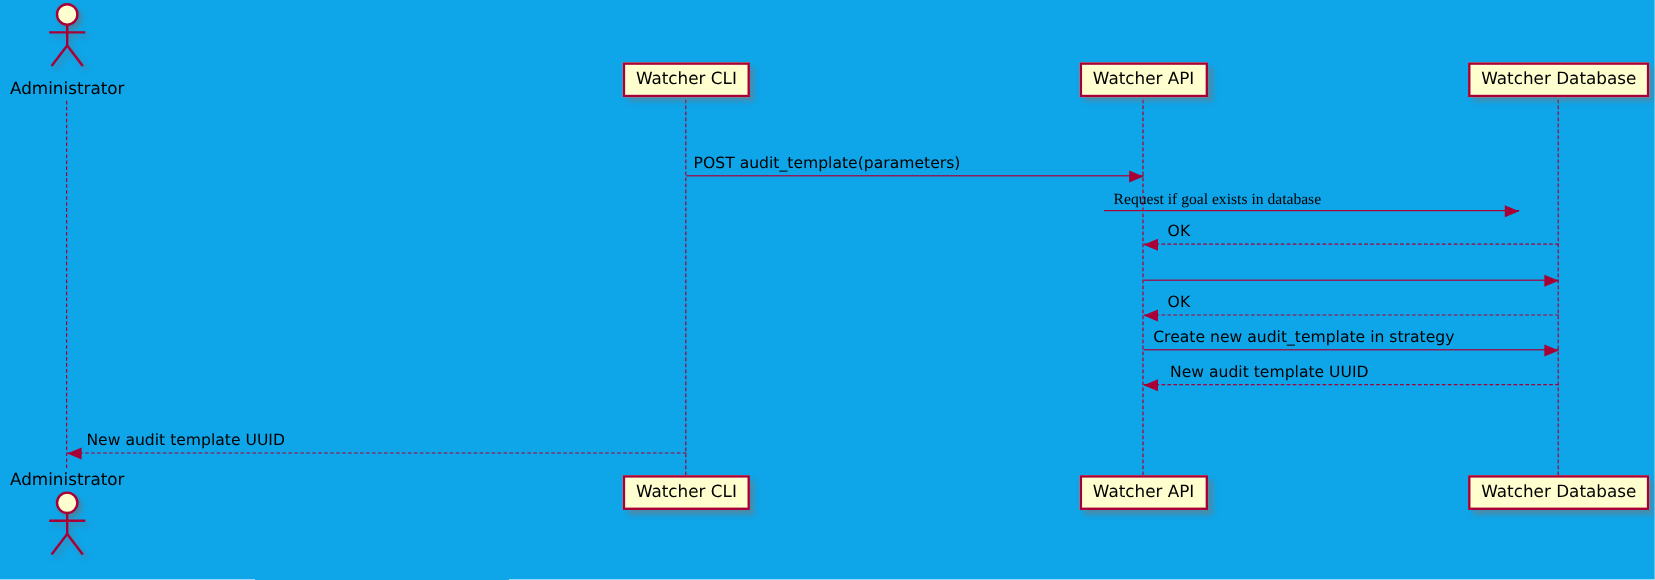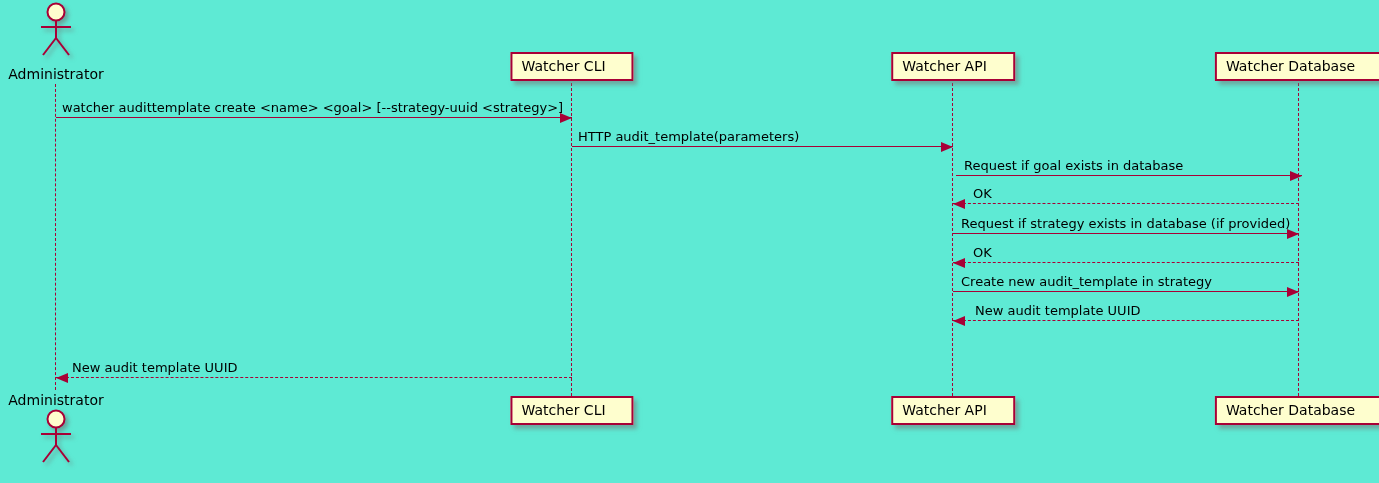--- a/index.html
+++ b/index.html
@@ -1,33 +1,33 @@
 <!DOCTYPE html>
 <html><head>
 <meta charset="utf-8">
 <style>
   html,body{margin:0;padding:0;background:#ffffff;}
   #canvas{
     position:relative;
     width:1379px;height:483px;
-    background:#5eead4;
+    background:#0ea5e9;
     font-family:"DejaVu Sans", sans-serif;
     color:#000;
     overflow:hidden;
   }
   .lifeline{
     position:absolute;width:0;
     border-left:1px dashed var(--accent);
   }
   .participant{
     position:absolute;transform:translateX(-50%);
     background:var(--fill);
     border:2px solid var(--accent);
     box-shadow:4px 4px 4px rgba(120,120,120,.55);
-    padding:4px 26px 5px 9px;
+    padding:4px 9px 5px 9px;
     font-size:14px;line-height:16px;
     white-space:nowrap;
     z-index:3;
   }
   .actor-wrap{position:absolute;z-index:3;text-align:center;}
   .actor-label{
     position:absolute;transform:translateX(-50%);
     font-size:14px;white-space:nowrap;z-index:3;
   }
   .actor-svg{filter:drop-shadow(3px 3px 2px rgba(110,110,110,.55));display:block;}
@@ -79,46 +79,39 @@
 <div class="lifeline" style="left: 55px; top: 84px; height: 306px;"></div>
     <div class="lifeline" style="left: 571px; top: 83px; height: 313px;"></div>
     <div class="participant" style="left: 572px; top: 52px;"><span>Watcher CLI</span></div>
     <div class="participant" style="left: 572px; top: 396px;"><span>Watcher CLI</span></div>
     <div class="lifeline" style="left: 952px; top: 83px; height: 313px;"></div>
     <div class="participant" style="left: 953px; top: 52px;"><span>Watcher API</span></div>
     <div class="participant" style="left: 953px; top: 396px;"><span>Watcher API</span></div>
     <div class="lifeline" style="left: 1298px; top: 83px; height: 313px;"></div>
     <div class="participant" style="left: 1299px; top: 52px;"><span>Watcher Database</span></div>
     <div class="participant" style="left: 1299px; top: 396px;"><span>Watcher Database</span></div>
-    <div class="msg solid" style="left: 56px; width: 516px; top: 100px;">
-      <div class="label" style="left: 6px;">watcher audittemplate create &lt;name&gt; &lt;goal&gt; [--strategy-uuid &lt;strategy&gt;]</div>
+    <div class="msg solid" style="left: 572px; width: 381px; top: 129px;">
+      <div class="label" style="left: 6px;">POST audit_template(parameters)</div>
       <div class="line">
         <div class="arrowhead right"></div>
       </div>
     </div>
-    <div class="msg solid" style="left: 572px; width: 381px; top: 129px;">
-      <div class="label" style="left: 6px;">HTTP audit_template(parameters)</div>
-      <div class="line">
-        <div class="arrowhead right"></div>
-      </div>
-    </div>
-    <div class="msg solid" style="left: 956px; width: 346px; top: 158px;">
+    <div class="msg solid" style="left: 920px; width: 346px; top: 158px; font-family: Liberation Serif, serif;">
       <div class="label" style="left: 8px;">Request if goal exists in database</div>
       <div class="line">
         <div class="arrowhead right"></div>
       </div>
     </div>
     <div class="msg dashed" style="left: 953px; width: 346px; top: 186px;">
       <div class="label" style="left: 20px;">OK</div>
       <div class="line">
         <div class="arrowhead left"></div>
       </div>
     </div>
     <div class="msg solid" style="left: 953px; width: 346px; top: 216px;">
-      <div class="label" style="left: 8px;">Request if strategy exists in database (if provided)</div>
       <div class="line">
         <div class="arrowhead right"></div>
       </div>
     </div>
     <div class="msg dashed" style="left: 953px; width: 346px; top: 245px;">
       <div class="label" style="left: 20px;">OK</div>
       <div class="line">
         <div class="arrowhead left"></div>
       </div>
     </div>

